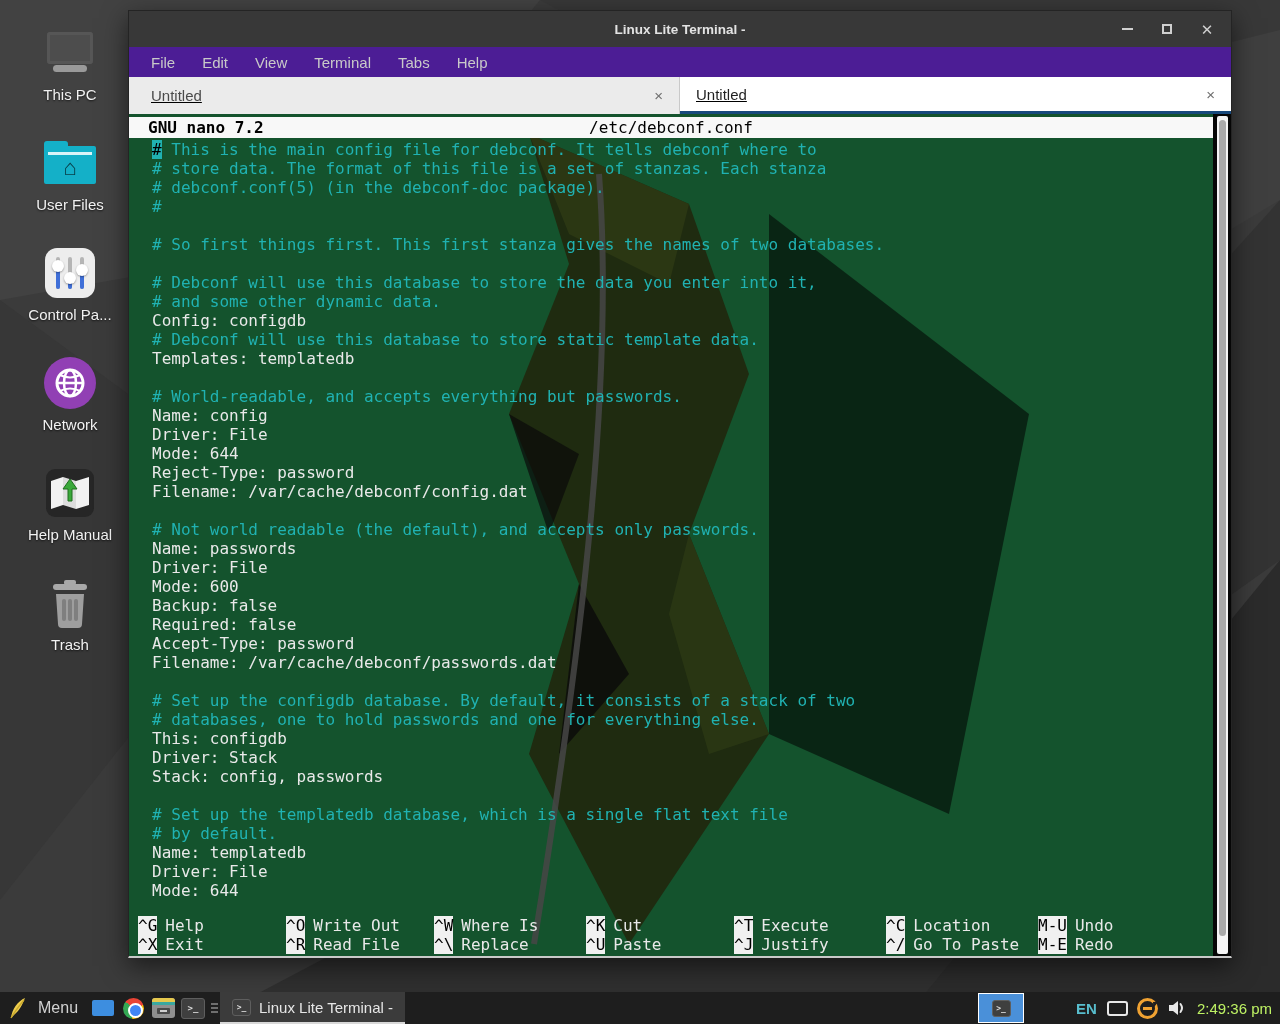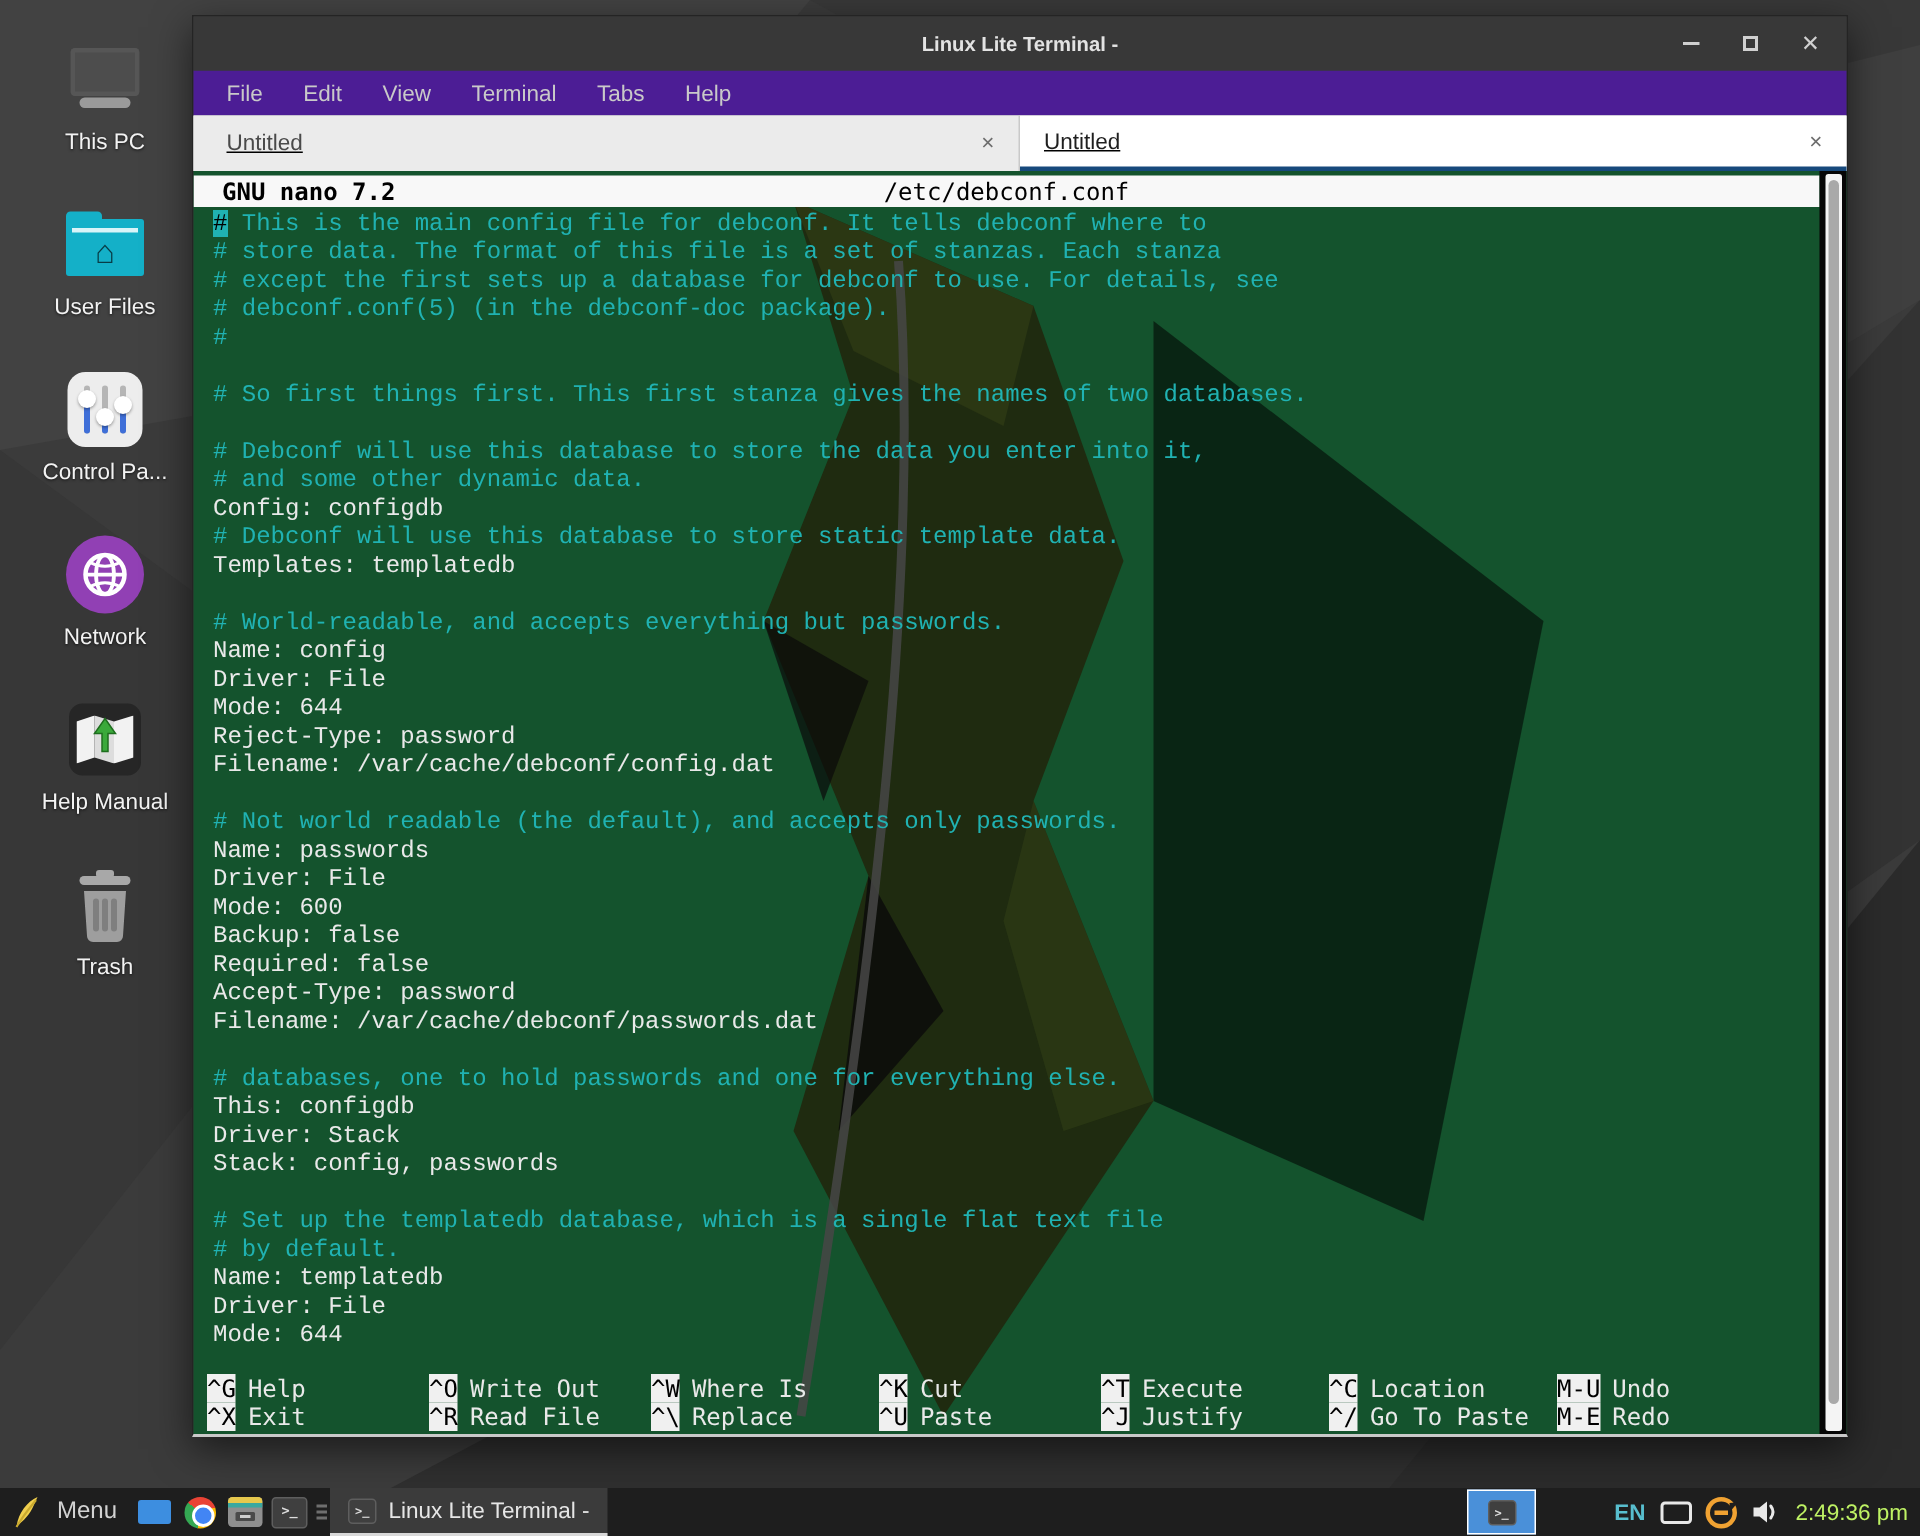--- a/index.html
+++ b/index.html
@@ -80,21 +80,21 @@
   
   .terminal { flex:1 1 auto; background:#14532d; display:flex; position:relative; overflow:hidden;
               font-family:"DejaVu Sans Mono", monospace; }
   .term-content { flex:1 1 auto; display:flex; flex-direction:column; position:relative;
                   padding-top:3px; overflow:hidden; }
   .watermark { position:absolute; inset:0; z-index:0; pointer-events:none; }
   .nano-header { position:relative; z-index:1; height:21px; background:#f8f8f8; color:#000;
                  font-size:16px; line-height:21px; }
   .nano-header .ver { position:absolute; left:19px; font-weight:bold; }
   .nano-header .path { position:absolute; left:0; right:0; text-align:center; }
-  .nano-buffer { position:relative; z-index:1; flex:1 1 auto; padding:2px 0 0 13px; overflow:hidden;font-family:Liberation Mono, monospace; }
+  .nano-buffer { position:relative; z-index:1; flex:1 1 auto; padding:2px 0 0 23px; overflow:hidden; }
   .tline { height:19px; font-size:16px; line-height:19px; white-space:pre; }
   .tline.cmt { color:#20b2b2; }
   .tline.pln { color:#e9e9e9; }
   .cursor { background:#20b2b2; color:#000; }
 
   .nano-shortcuts { position:relative; z-index:1; flex:0 0 40px; padding:0 0 2px 9px; }
   .sc-row { display:grid; grid-template-columns:148px 148px 152px 148px 152px 152px auto; height:19px; }
   .sc-row > div { display:flex; align-items:center; font-size:16px; line-height:19px; white-space:pre; }
   .kcap { background:#f0f0f0; color:#000; }
   .klbl { color:#e9e9e9; margin-left:8px; }
@@ -301,21 +301,20 @@
         </svg>
 
         <div class="nano-header">
           <span class="ver">GNU nano 7.2</span>
           <span class="path">/etc/debconf.conf</span>
         </div>
 
         <div class="nano-buffer">
             <div class="tline cmt"><span class="cursor">#</span> This is the main config file for debconf. It tells debconf where to</div>
             <div class="tline cmt"># store data. The format of this file is a set of stanzas. Each stanza</div>
-            <div class="tline cmt"># except the first sets up a database for debconf to use. For details, see</div>
             <div class="tline cmt"># debconf.conf(5) (in the debconf-doc package).</div>
             <div class="tline cmt">#</div>
             <div class="tline pln">&nbsp;</div>
             <div class="tline cmt"># So first things first. This first stanza gives the names of two databases.</div>
             <div class="tline pln">&nbsp;</div>
             <div class="tline cmt"># Debconf will use this database to store the data you enter into it,</div>
             <div class="tline cmt"># and some other dynamic data.</div>
             <div class="tline pln">Config: configdb</div>
             <div class="tline cmt"># Debconf will use this database to store static template data.</div>
             <div class="tline pln">Templates: templatedb</div>
@@ -329,20 +328,21 @@
             <div class="tline pln">&nbsp;</div>
             <div class="tline cmt"># Not world readable (the default), and accepts only passwords.</div>
             <div class="tline pln">Name: passwords</div>
             <div class="tline pln">Driver: File</div>
             <div class="tline pln">Mode: 600</div>
             <div class="tline pln">Backup: false</div>
             <div class="tline pln">Required: false</div>
             <div class="tline pln">Accept-Type: password</div>
             <div class="tline pln">Filename: /var/cache/debconf/passwords.dat</div>
             <div class="tline pln">&nbsp;</div>
+            <div class="tline cmt"># Set up the configdb database. By default, it consists of a stack of two</div>
             <div class="tline cmt"># databases, one to hold passwords and one for everything else.</div>
             <div class="tline pln">This: configdb</div>
             <div class="tline pln">Driver: Stack</div>
             <div class="tline pln">Stack: config, passwords</div>
             <div class="tline pln">&nbsp;</div>
             <div class="tline cmt"># Set up the templatedb database, which is a single flat text file</div>
             <div class="tline cmt"># by default.</div>
             <div class="tline pln">Name: templatedb</div>
             <div class="tline pln">Driver: File</div>
             <div class="tline pln">Mode: 644</div>

